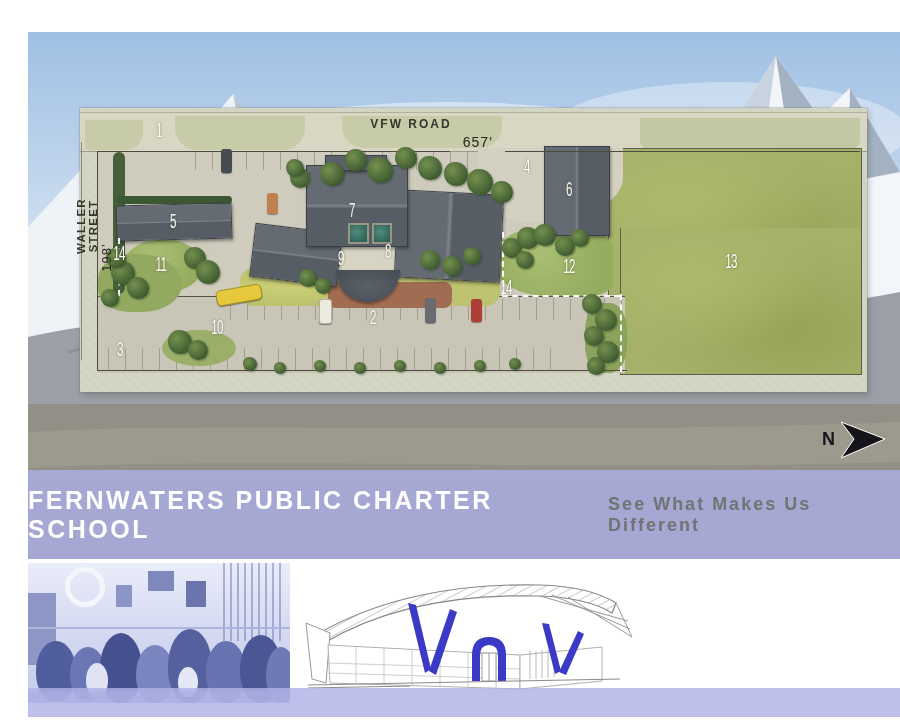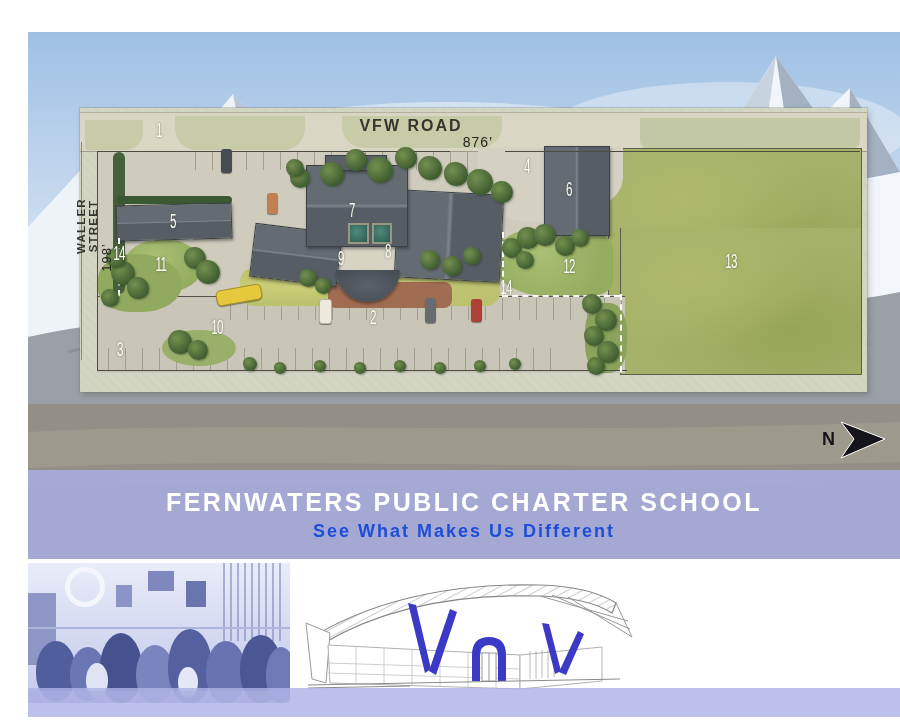--- a/index.html
+++ b/index.html
@@ -34,33 +34,33 @@
   .ridgeV{background:linear-gradient(90deg,#646b73 0 47%,#7d848c 50%,#565d65 53% 100%);}
   .tree{position:absolute;border-radius:46% 54% 48% 52%;
         background:radial-gradient(circle at 35% 35%, #74904f, #3d5a2f 75%);
         box-shadow:1px 1px 2px rgba(30,40,20,.4);}
   .dashV{border-left:2px dashed rgba(255,255,255,.95);width:0;}
   .dashH{border-top:2px dashed rgba(255,255,255,.95);height:0;}
   .bline{background:#4c4b40;}
   .car{border-radius:3px;box-shadow:0 1px 1px rgba(0,0,0,.4);}
 
   
-  .roadlabel{color:#35352d;font-weight:bold;letter-spacing:2px;font-size:16px;text-align:center;}
+  .roadlabel{color:#35352d;font-weight:bold;letter-spacing:2px;font-size:12px;text-align:center;}
   .dimlabel{color:#26261f;font-size:14px;text-align:center;letter-spacing:1px;}
   .vert{transform:rotate(-90deg);}
   .plan-num{position:absolute;color:#fcfcf2;font-size:20px;font-weight:400;
      transform:translate(-50%,-50%) scaleX(.58);letter-spacing:-1px;
      text-shadow:0 0 3px rgba(50,50,35,.65);white-space:nowrap;}
   .north{display:flex;align-items:center;gap:6px;color:#15151a;font-size:18px;font-weight:bold;}
 
   
   .banner{left:28px;top:470px;width:872px;height:89px;background:rgba(168,173,224,.87);
-          display:flex;flex-direction:column;align-items:center;justify-content:center;gap:4px;}
+          display:flex;align-items:center;justify-content:center;gap:4px;}
   .banner .t1{color:#fff;font-size:25px;font-weight:bold;letter-spacing:2.5px;}
-  .banner .t2{color:#1d4ed8;font-size:18px;font-weight:bold;letter-spacing:2px;}
+  .banner .t2{color:#737373;font-size:18px;font-weight:bold;letter-spacing:2px;}
 
   
   .photo{top:563px;overflow:hidden;}
   .photoL{left:28px;width:262px;height:140px;background:linear-gradient(180deg,#e9ecf9 0%,#d6dbf2 45%,#c4cbeb 100%);}
   .photoM{left:290px;width:344px;height:140px;background:#ffffff;}
   .photoR{left:634px;width:266px;height:137px;background:linear-gradient(180deg,#e7eaf8 0%,#cfd5ef 100%);}
   .blob{position:absolute;border-radius:50% 50% 46% 46%;}
   .strip{left:28px;top:688px;width:872px;height:29px;background:rgba(174,178,229,.82);}
   .poster-cash{display:flex;align-items:center;justify-content:center;
      font-weight:bold;font-size:11px;letter-spacing:1px;color:#4d5897;
@@ -207,21 +207,21 @@
 
     <div class="abs car" style="left:141px;top:41px;width:11px;height:24px;background:#474c52;"></div>
     <div class="abs car" style="left:187px;top:85px;width:11px;height:21px;background:#c08050;"></div>
     <div class="abs car" style="left:239px;top:191px;width:11px;height:23px;background:#ece9df;border:1px solid #b5b2a5;"></div>
     <div class="abs car" style="left:345px;top:190px;width:11px;height:25px;background:#686c70;"></div>
     <div class="abs car" style="left:391px;top:191px;width:11px;height:23px;background:#ae3f37;"></div>
     <div class="abs car" style="left:136px;top:179px;width:44px;height:14px;background:#e6c83c;border:1px solid #a8922a;border-radius:5px;transform:rotate(-10deg);"></div>
   </div>
 
   <div class="abs roadlabel" style="left:351px;top:117px;width:120px;">VFW ROAD</div>
-  <div class="abs dimlabel" style="left:438px;top:134px;width:80px;">876’</div>
+  <div class="abs dimlabel" style="left:438px;top:134px;width:80px;">657’</div>
   <div class="abs roadlabel vert" style="left:32px;top:214px;width:110px;font-size:11.5px;letter-spacing:1.2px;">WALLER STREET</div>
   <div class="abs dimlabel vert" style="left:86px;top:250px;width:40px;font-size:13px;">198’</div>
 
   <div class="abs" id="markers" style="left:0;top:0;width:900px;height:560px;">
       <div class="plan-num" style="left: 159px; top: 130px;">1</div>
       <div class="plan-num" style="left: 373px; top: 317px;">2</div>
       <div class="plan-num" style="left: 120px; top: 349px;">3</div>
       <div class="plan-num" style="left: 527px; top: 166px;">4</div>
       <div class="plan-num" style="left: 173px; top: 221px;">5</div>
       <div class="plan-num" style="left: 569px; top: 189px;">6</div>

